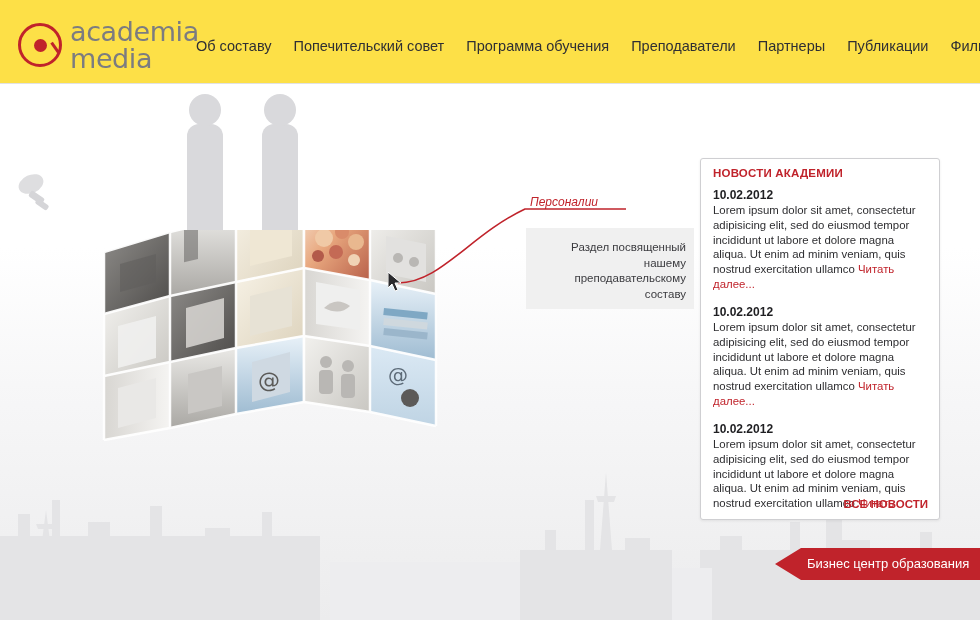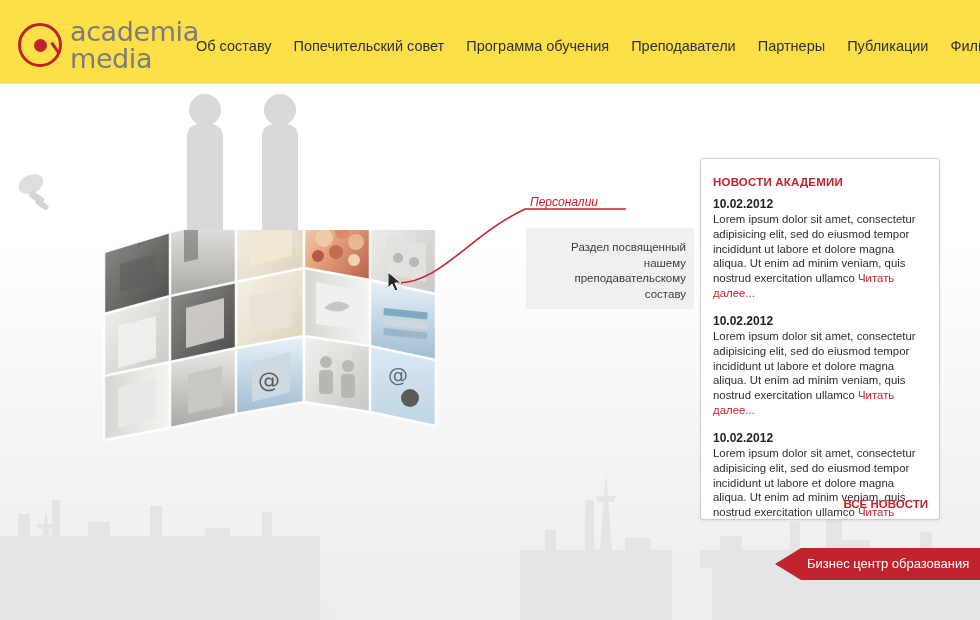--- a/index.html
+++ b/index.html
@@ -94,21 +94,21 @@
 
   
   .news {
     position: absolute; left: 700px; top: 158px;
     width: 240px; height: 362px;
     background: #ffffff;
     border: 1px solid #cfcfd2;
     border-radius: 3px;
     box-shadow: 0 1px 3px rgba(0,0,0,0.07);
     z-index: 25;
-    padding: 17px 11px 8px 12px;
+    padding: 8px 11px 8px 12px;
   }
   .news-head {
     font-size: 11.5px; color: #c0232b; font-weight: bold;
     letter-spacing: 0.2px; margin-bottom: 9px;
   }
   .news-item { margin-bottom: 13px; }
   .news-date { font-size: 12px; color: #1f1f22; font-weight: bold; margin-bottom: 1px; }
   .news-body { font-size: 11.4px; color: #2e2e31; line-height: 1.30; }
   .news-more { color: #c0232b; cursor: pointer; }
   .news-all {

